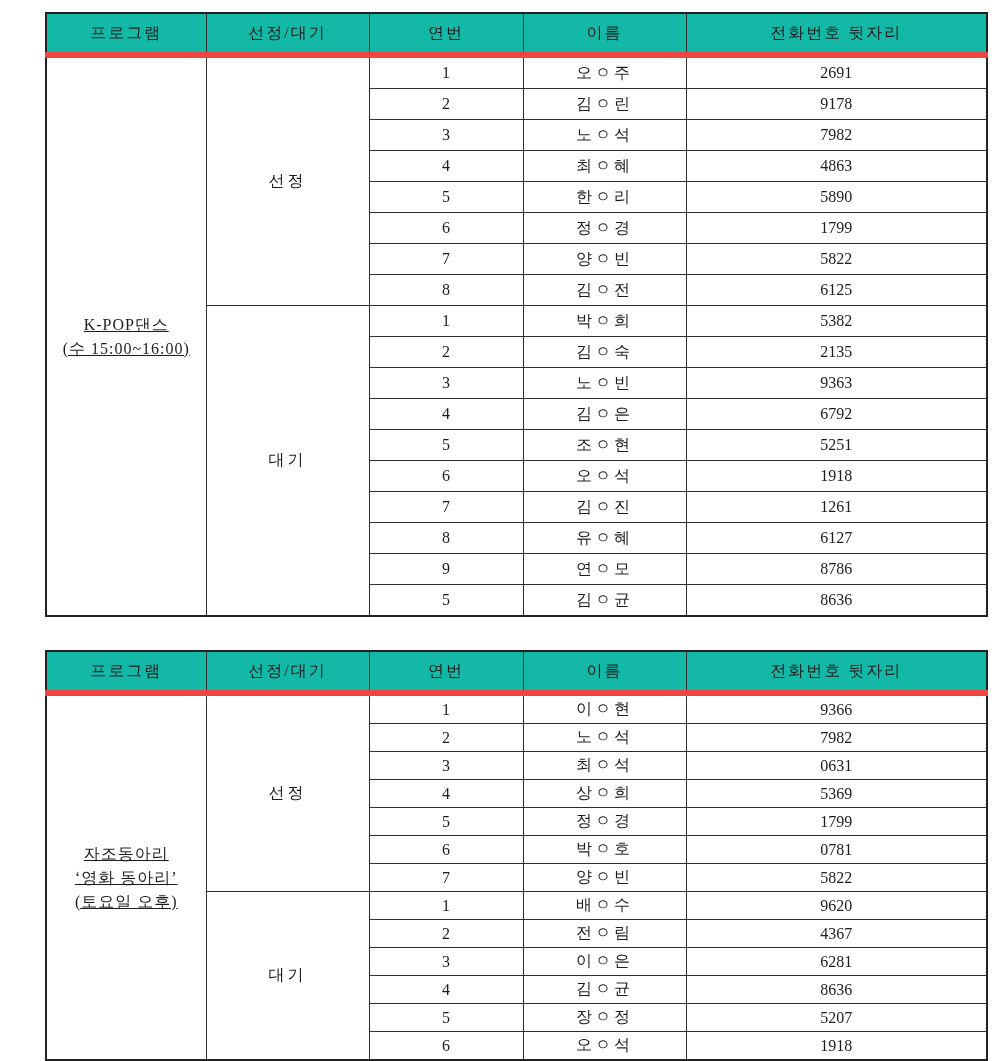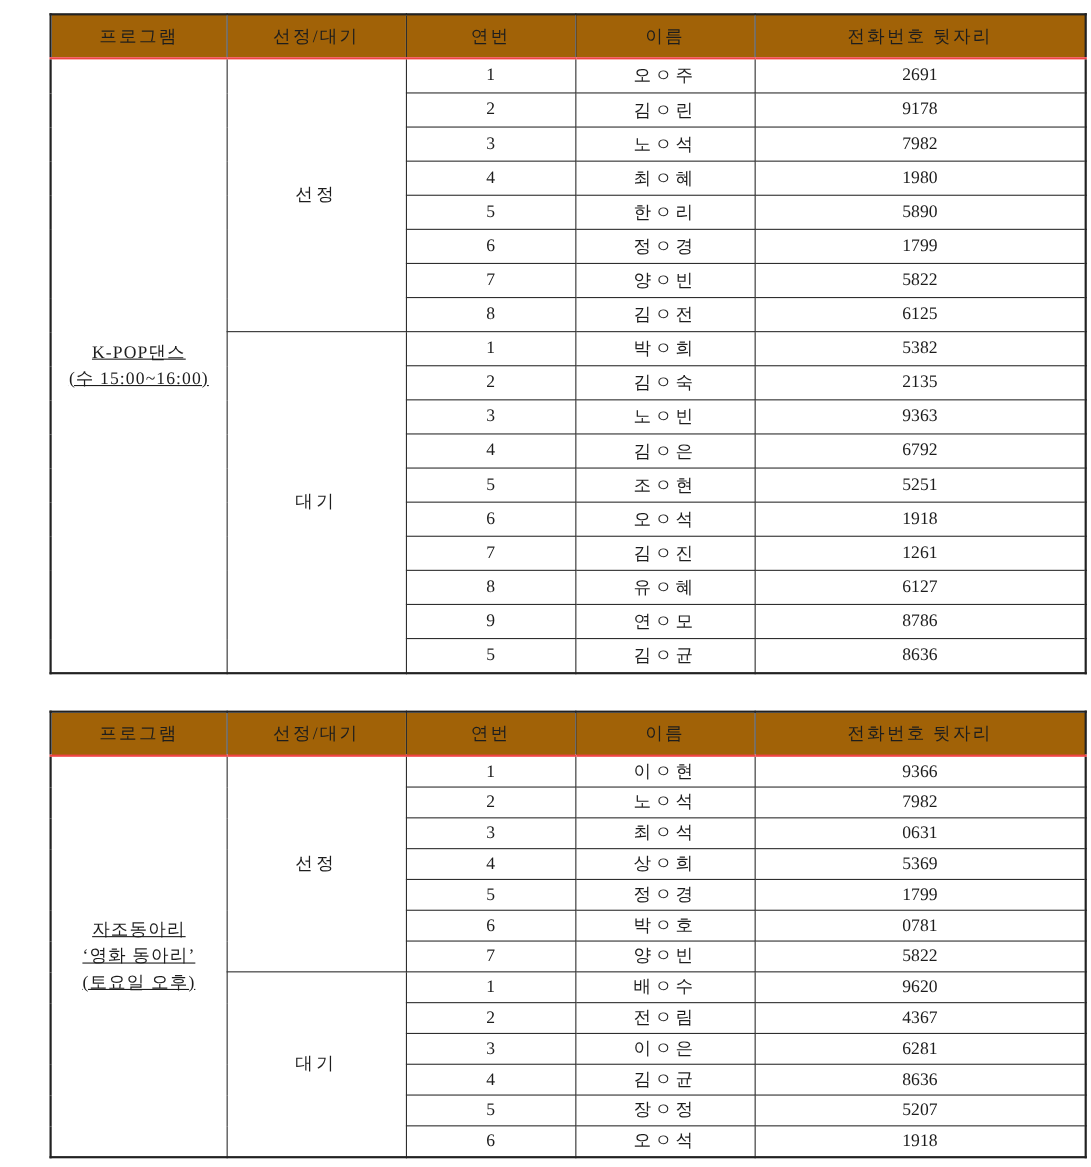--- a/index.html
+++ b/index.html
@@ -23,25 +23,25 @@
   table.program-table th,
   table.program-table td {
     border: 1px solid #2e2e2e;
     text-align: center;
     vertical-align: middle;
     padding: 0;
     font-size: 16px;
     overflow: hidden;
   }
   table.program-table thead th {
-    background: #a16207;
+    background: #14b8a6;
     height: 38px;
     font-weight: normal;
     letter-spacing: 2px;
-    border-bottom: 2px solid #ef4444;
+    border-bottom: 6px solid #ef4444;
   }
   col.c0 { width: 160px; }
   col.c1 { width: 163px; }
   col.c2 { width: 154px; }
   col.c3 { width: 163px; }
   col.c4 { width: 301px; }
   .table-a tbody td { height: 30px; }
   .table-b tbody td { height: 27px; }
   td.name, td.group-label {
     letter-spacing: 3px;
@@ -94,21 +94,21 @@
           <td>9178</td>
         </tr>
         <tr>
           <td>3</td>
           <td class="name">노ㅇ석</td>
           <td>7982</td>
         </tr>
         <tr>
           <td>4</td>
           <td class="name">최ㅇ혜</td>
-          <td>1980</td>
+          <td>4863</td>
         </tr>
         <tr>
           <td>5</td>
           <td class="name">한ㅇ리</td>
           <td>5890</td>
         </tr>
         <tr>
           <td>6</td>
           <td class="name">정ㅇ경</td>
           <td>1799</td>

